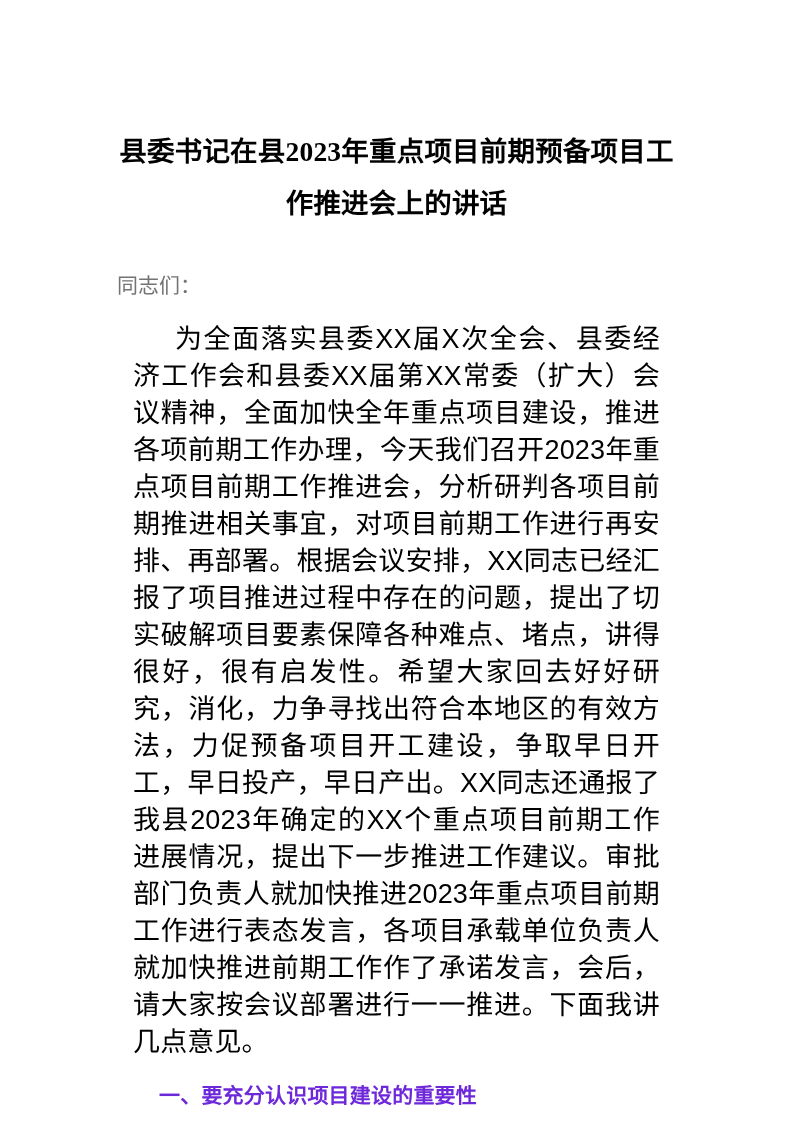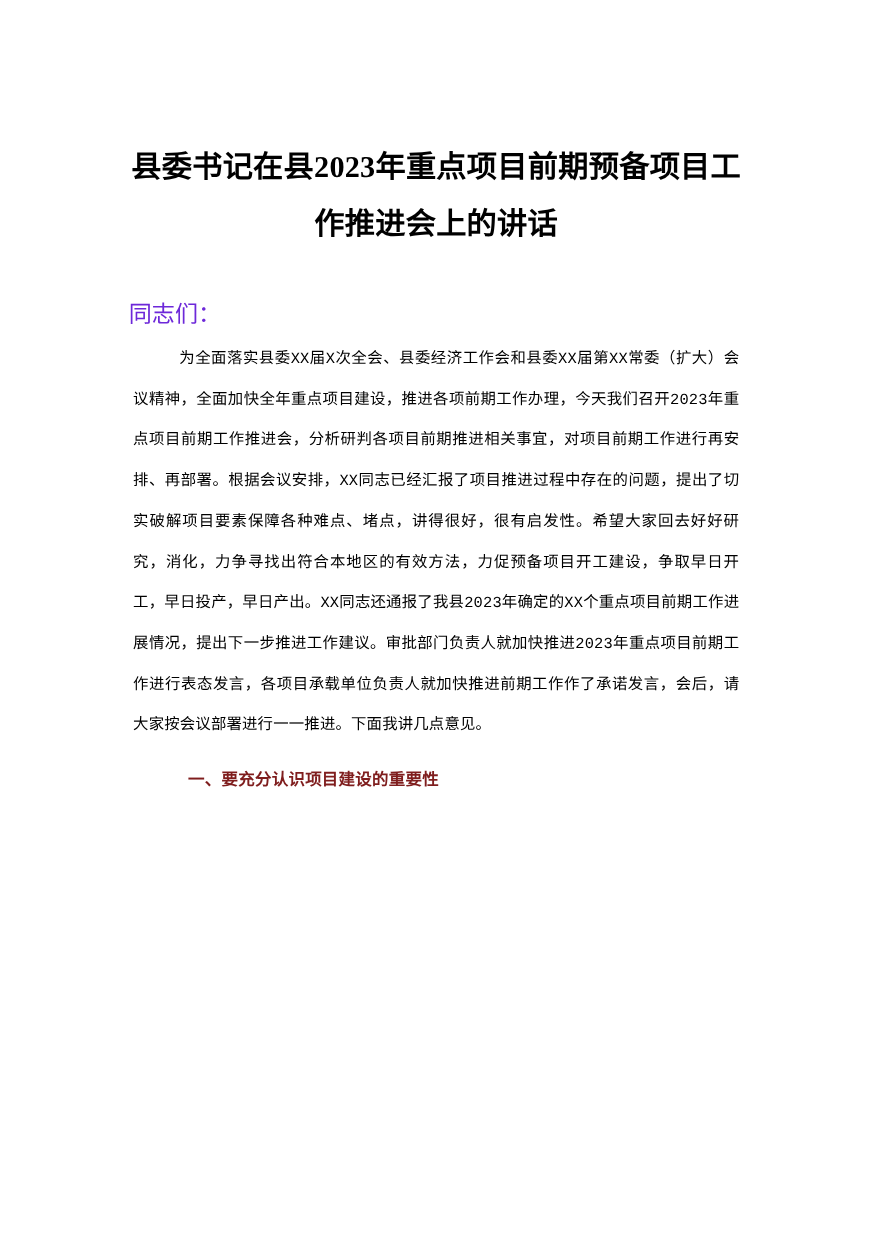--- a/index.html
+++ b/index.html
@@ -41,46 +41,46 @@
     text-align-last: center;
   }
 
   
   .salutation {
     margin: 0;
     padding-top: 38px;
     font-family: "Liberation Serif", "DejaVu Serif", serif;
     font-size: 21px;
     line-height: 37px;
-    color: #6d28d9;
+    color: #737373;
     text-align: left;
   }
 
   
   .body-para {
-    margin: 4px;
-    font-family: Liberation Mono, monospace;
-    font-size: 14px;
+    margin: 16px;
+    font-family: Liberation Sans, sans-serif;
+    font-size: 27px;
     line-height: 37px;
     color: #000000;
     text-align: justify;
     text-justify: inter-ideograph;
     text-align-last: left;
     text-indent: 42px;
     letter-spacing: 0.15px;
   }
 
   
   .section-heading {
-    margin: 12px;
+    margin: 0;
     font-family: "Liberation Sans", "DejaVu Sans", sans-serif;
-    font-size: 15px;
+    font-size: 21px;
     font-weight: 700;
     line-height: 37px;
-    color: #7f1d1d;
+    color: #6d28d9;
     text-indent: 42px;
     text-align: left;
     letter-spacing: 0.2px;
   }
 
   
   .clipped {
     
   }
 </style>

